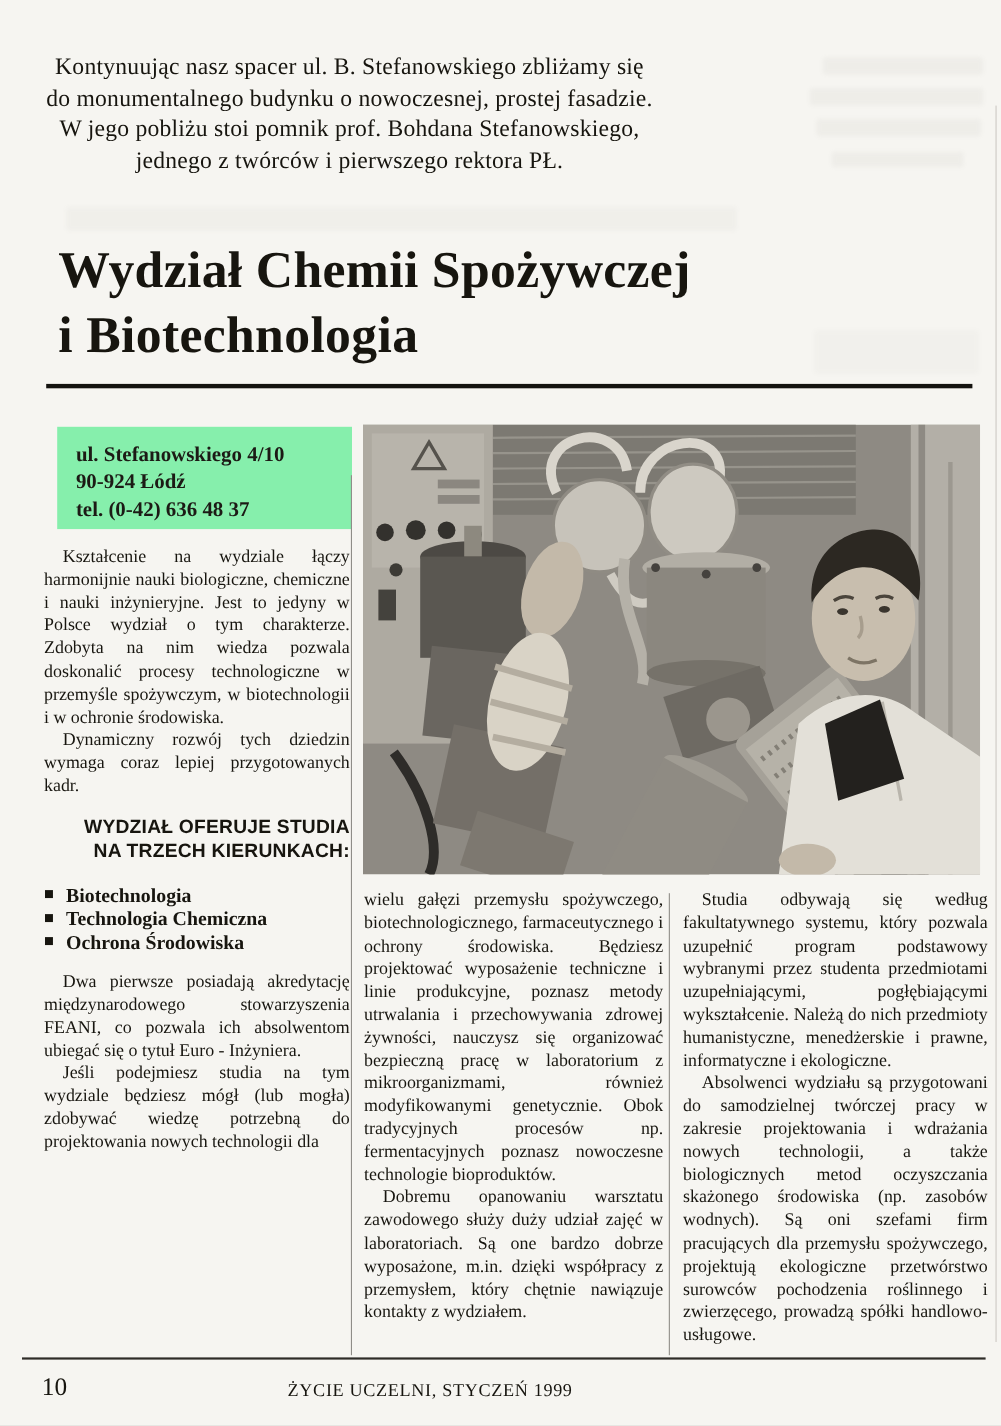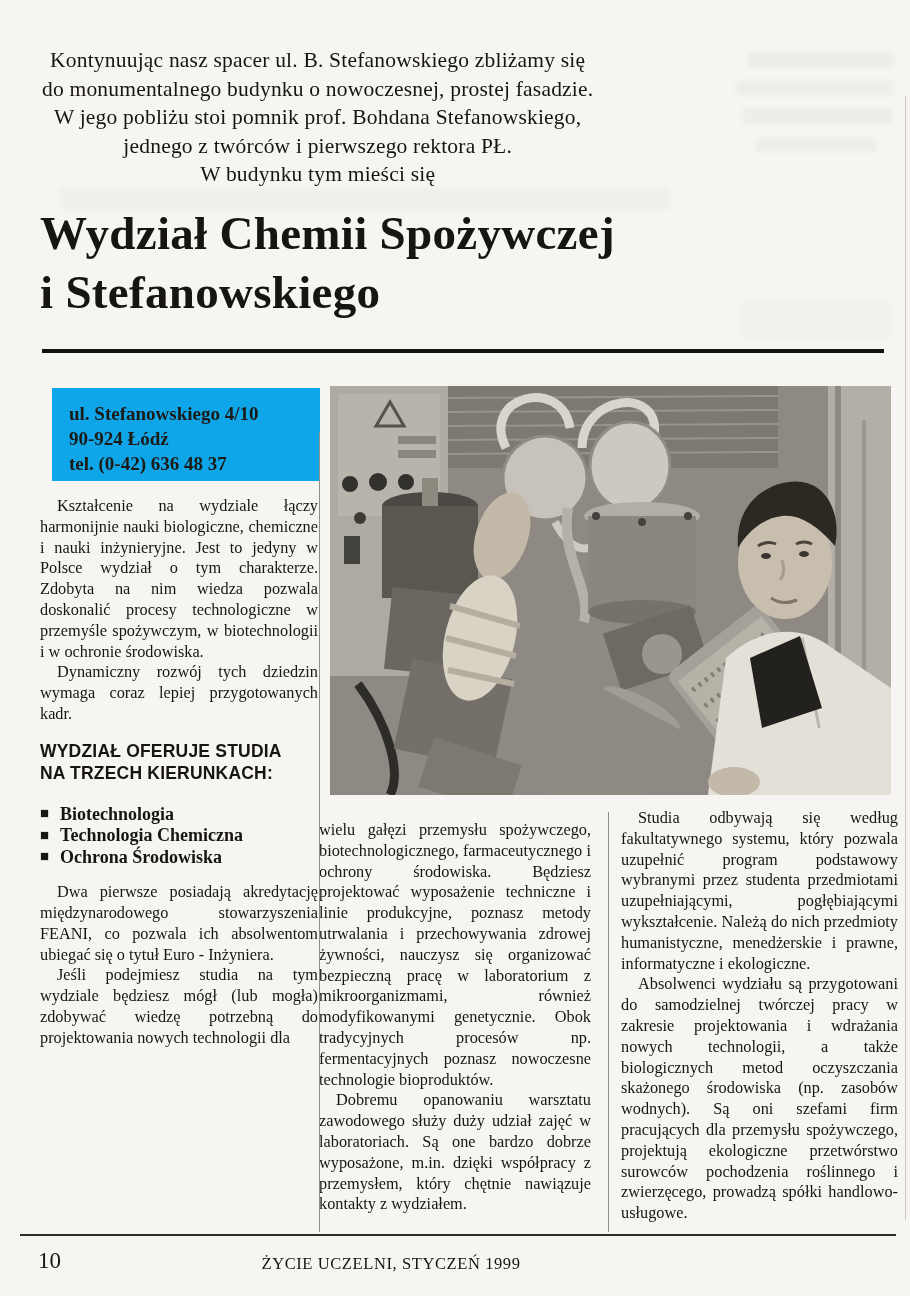--- a/index.html
+++ b/index.html
@@ -10,32 +10,32 @@
     font-family:"Liberation Serif", serif; color:#17150f;
   }
   
   .intro { position:absolute; left:42px; top:46px; font-size:21.5px; line-height:28.6px; letter-spacing:0.2px;text-align:center; }
   
   .title { position:absolute; left:40px; top:204px; font-size:47px; line-height:59px; font-weight:600; letter-spacing:0.3px; }
   .rule-title { position:absolute; left:42px; top:349px; width:842px; height:4px; background:#14130f; }
   
   .address {
     position:absolute; left:52px; top:388px; width:268px; height:93px;
-    background:#0ea5e9; box-sizing:border-box; padding:13px 10px 0 17px;
+    background:#86efac; box-sizing:border-box; padding:13px 10px 0 17px;
     font-weight:bold; font-size:19px; line-height:25px; color:#1c1a15;
   }
   
   .col { position:absolute; text-align:justify; font-size:16.3px; line-height:20.8px; }
   .col p { margin:0; }
   .col p.ind { text-indent:17px; }
   .col-left  { left:40px;  top:496px; width:278px; height:740px; overflow:hidden; }
-  .col-mid   { left:319px; top:808px; width:272px; height:426px; overflow:hidden;margin-top:12px; }
+  .col-mid   { left:331px; top:808px; width:272px; height:426px; overflow:hidden; }
   .col-right { left:621px; top:808px; width:277px; height:426px; overflow:hidden; }
   .programs-head {
-    text-align:left; font-family:"Liberation Sans", sans-serif; font-weight:bold;
+    text-align:right; font-family:"Liberation Sans", sans-serif; font-weight:bold;
     font-size:17.5px; line-height:22px; margin:15px 0 0 0; letter-spacing:0.2px;
   }
   .programs { list-style:none; margin:20px 0 14px 0; padding:0; text-align:left; }
   .programs li { display:flex; align-items:center; gap:11px; font-weight:bold; font-size:18px; line-height:21.5px; }
   .bullet { font-size:15px; line-height:1; position:relative; top:-1px; }
   
   .photo { position:absolute; left:330px; top:386px; width:561px; height:409px; }
   .photo svg { display:block; }
   
   .vrule { position:absolute; width:1px; background:#8f8d88; }
@@ -65,26 +65,25 @@
   <div class="ghost g3"></div>
   <div class="ghost g4"></div>
   <div class="ghost g5"></div>
   <div class="ghost g6"></div>
 
   <div class="intro">
     <div>Kontynuując nasz spacer ul. B. Stefanowskiego zbliżamy się</div>
     <div>do monumentalnego budynku o nowoczesnej, prostej fasadzie.</div>
     <div>W jego pobliżu stoi pomnik prof. Bohdana Stefanowskiego,</div>
     <div>jednego z twórców i pierwszego rektora PŁ.</div>
-    <div>W budynku tym mieści się</div>
-  </div>
-
-  <h1 class="title" style="margin:0">
+  </div>
+
+  <h1 class="title" style="margin:13px">
     <div>Wydział Chemii Spożywczej</div>
-    <div>i Stefanowskiego</div>
+    <div>i Biotechnologia</div>
   </h1>
   <div class="rule-title"></div>
 
   <div class="address">
     <div>ul. Stefanowskiego 4/10</div>
     <div>90-924 Łódź</div>
     <div>tel. (0-42) 636 48 37</div>
   </div>
 
   <div class="photo">

